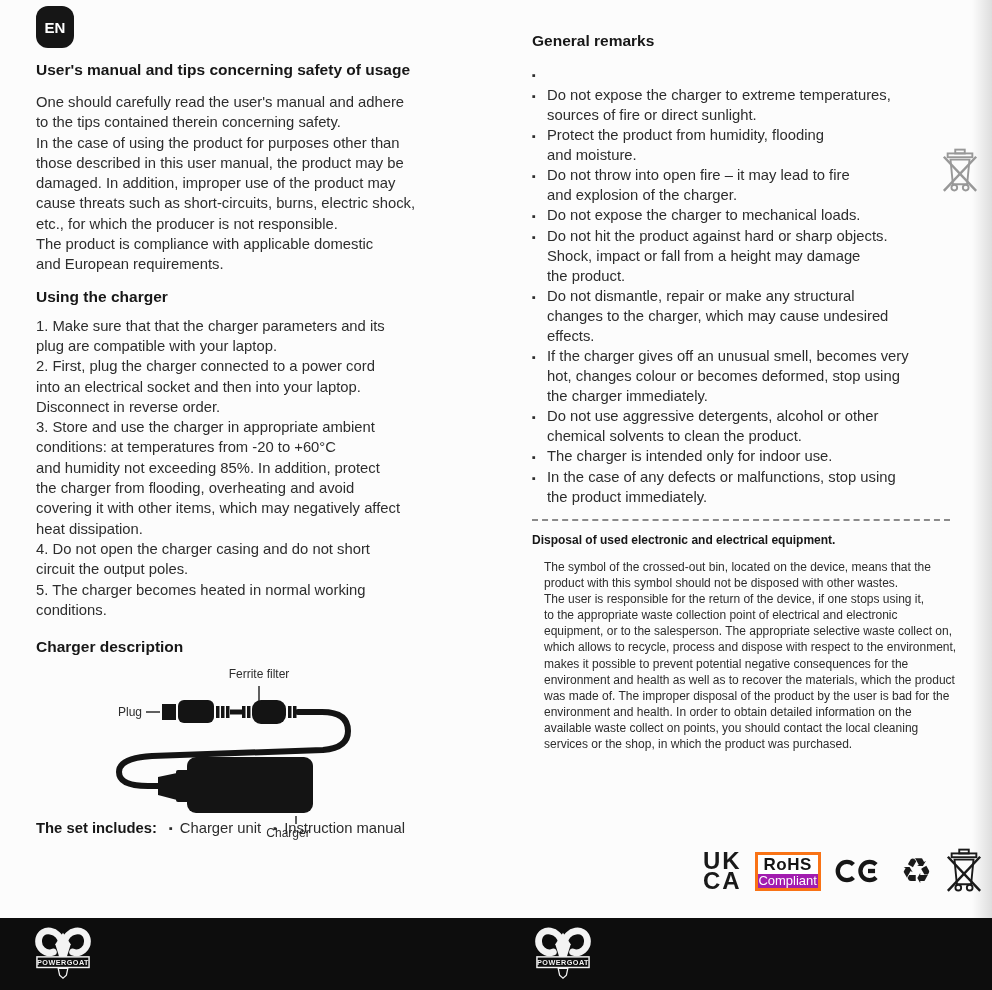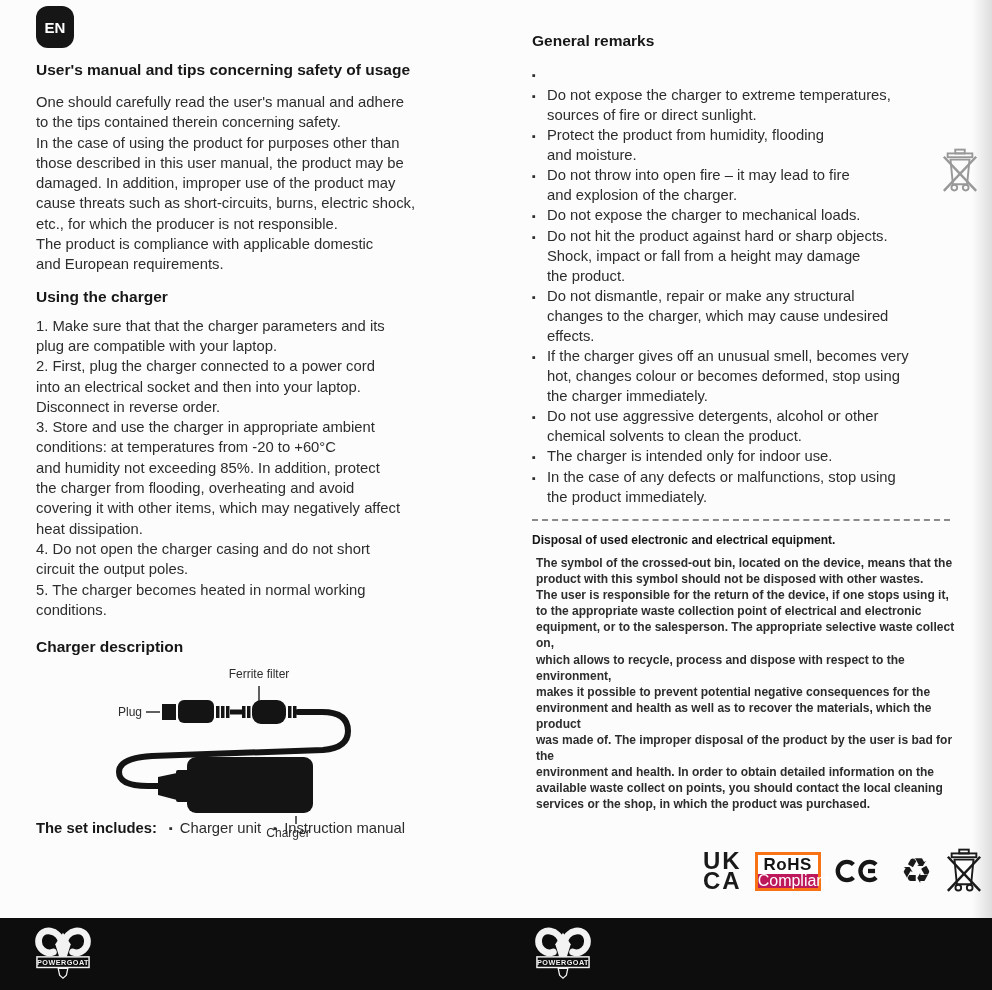--- a/index.html
+++ b/index.html
@@ -24,27 +24,27 @@
   .set-line{position:absolute;left:36px;top:820px;font-size:14.8px;white-space:nowrap;}
   .set-line .lbl{font-weight:bold;color:#171717;}
   .set-line .sq{font-size:11px;vertical-align:1px;padding:0 7px 0 12px;}
   
   .remarks-list{list-style:none;margin:14px 0 0 0;padding:0;}
   .remarks-list li{display:flex;}
   .remarks-list .b{width:15px;flex:0 0 15px;font-size:11px;line-height:20px;padding-top:1px;}
   .remarks-list .t{white-space:pre-line;font-size:14.8px;line-height:20px;}
   .dashed-sep{border:0;border-top:2px dashed #8a8a8a;margin:12px 0 0 0;width:418px;}
   .disposal-h{font-size:12px;font-weight:bold;color:#171717;margin:12px 0 8px 0;}
-  .disposal-t{font-size:12px;line-height:16.1px;white-space:pre-line;margin:4px;font-weight:bold;}
+  .disposal-t{font-size:12px;line-height:16.1px;white-space:pre-line;margin:12px;}
   
   .marks{position:absolute;left:703px;top:848px;display:flex;align-items:center;gap:13px;}
   .ukca{font-weight:800;font-size:24px;line-height:20px;letter-spacing:2px;color:#1a1a1a;text-align:center;}
   .rohs{border:3px solid #f97316;width:60px;text-align:center;background:#fff;}
   .rohs .top{font-weight:800;font-size:17px;line-height:19px;color:#141414;letter-spacing:0.5px;}
-  .rohs .bot{background:#be185d;color:#fff;font-size:16px;line-height:14px;}
+  .rohs .bot{background:#a21caf;color:#fff;font-size:13px;line-height:14px;}
   .recycle{font-family:"DejaVu Sans",sans-serif;font-size:35px;line-height:40px;color:#1a1a1a;}
   .weee-top{position:absolute;left:941px;top:148px;opacity:.75;}
   
   .footer-bar{position:absolute;left:0;top:918px;width:992px;height:72px;background:#0d0d0d;}
   .goat{position:absolute;top:7px;}
   .goat-1{left:34px;} .goat-2{left:534px;}
 </style>
 </head>
 <body>
 

